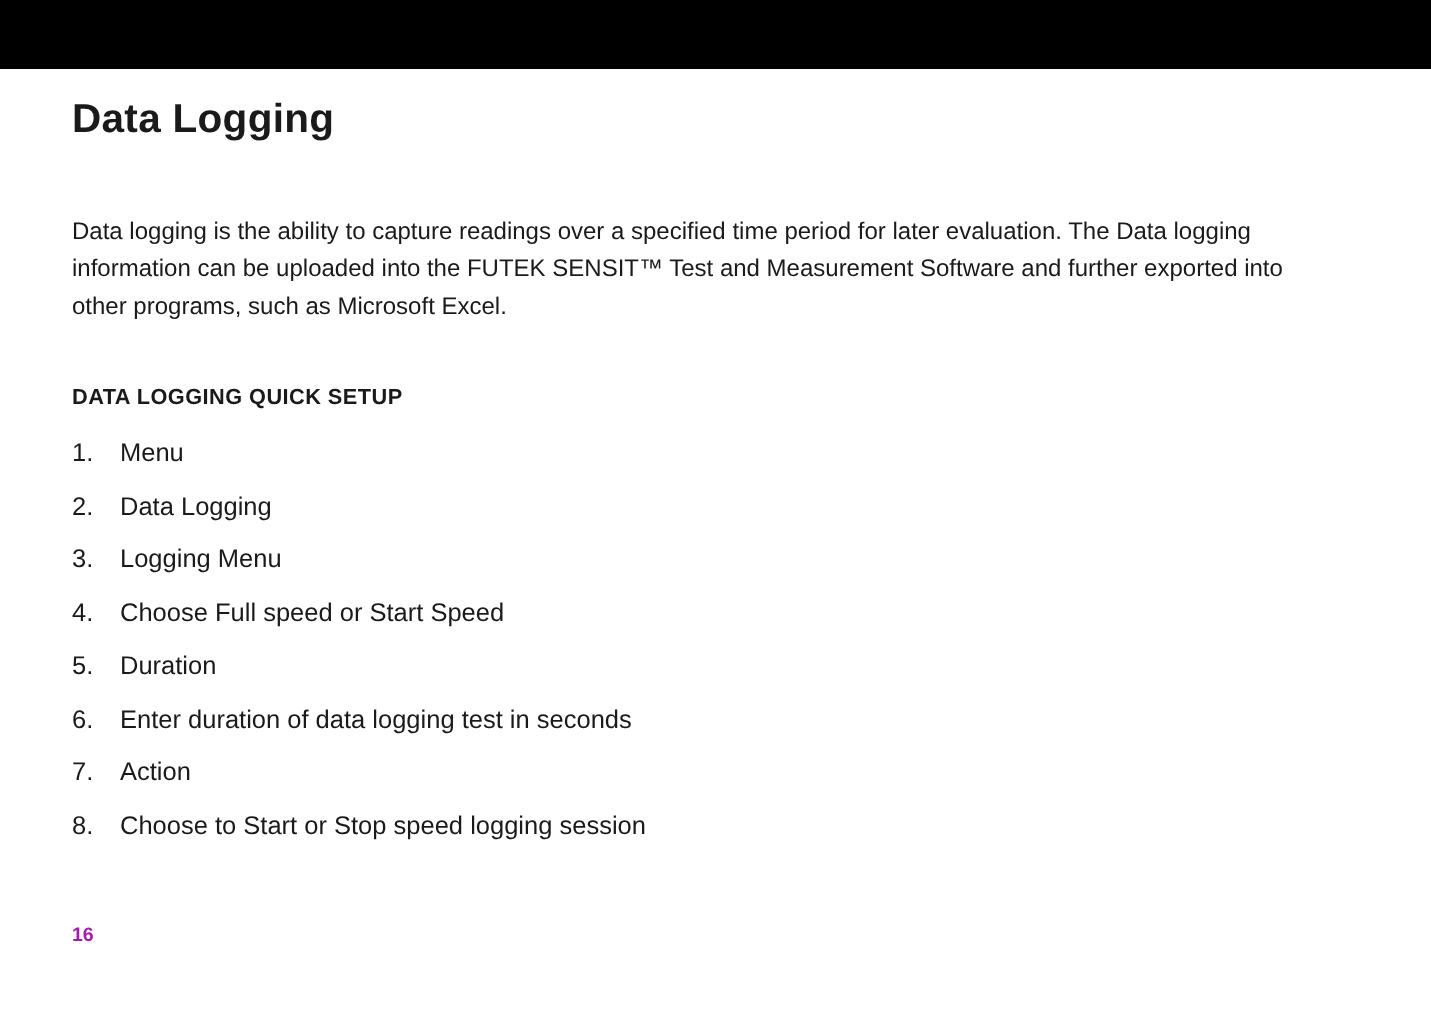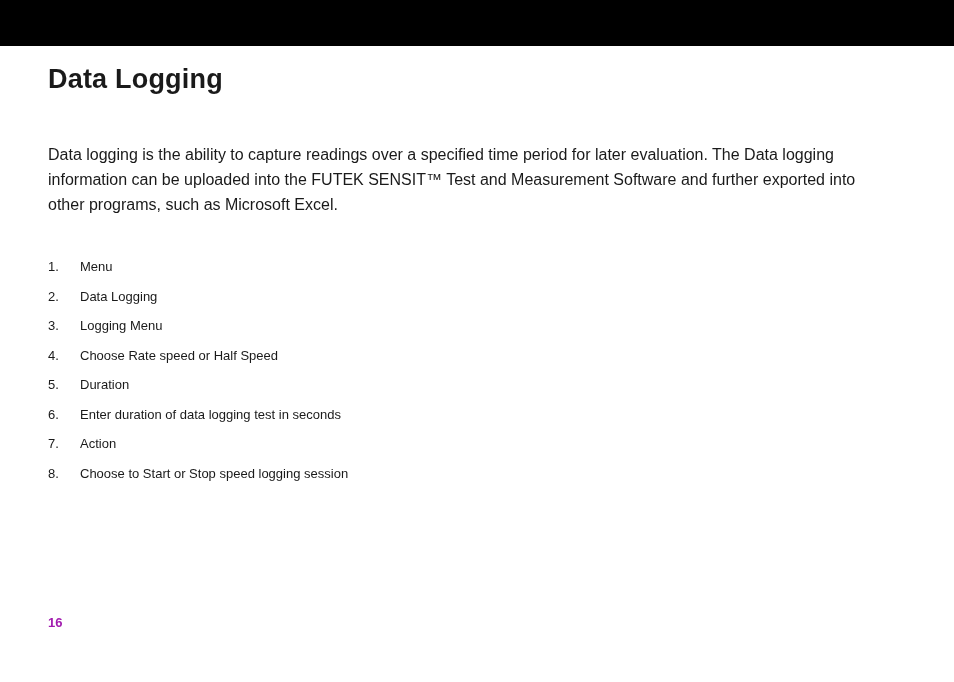--- a/index.html
+++ b/index.html
@@ -41,21 +41,21 @@
       letter-spacing: 0.3px;
       margin-bottom: 16px;
       color: #1a1a1a;
     }
     .steps {
       list-style: none;
       counter-reset: step;
     }
     .steps li {
       counter-increment: step;
-      font-size: 13px;
+      font-size: 17px;
       line-height: 1.5;
       margin-bottom: 10px;
       position: relative;
       padding-left: 32px;
     }
     .steps li::before {
       content: counter(step) ".";
       position: absolute;
       left: 0;
       top: 0;
@@ -72,26 +72,27 @@
 </head>
 <body>
 
 <div class="header-bar"></div>
 
 <div class="content">
   <h1 class="page-title">Data Logging</h1>
 
   <p class="intro-text">Data logging is the ability to capture readings over a specified time period for later evaluation. The Data logging information can be uploaded into the FUTEK SENSIT™ Test and Measurement Software and further exported into other programs, such as Microsoft Excel.</p>
 
+  <h2 class="section-heading">DATA LOGGING QUICK SETUP</h2>
 
   <ol class="steps">
     <li>Menu</li>
     <li>Data Logging</li>
     <li>Logging Menu</li>
-    <li>Choose Rate speed or Half Speed</li>
+    <li>Choose Full speed or Start Speed</li>
     <li>Duration</li>
     <li>Enter duration of data logging test in seconds</li>
     <li>Action</li>
     <li>Choose to Start or Stop speed logging session</li>
   </ol>
 </div>
 
 <div class="page-number">16</div>
 
 </body></html>

